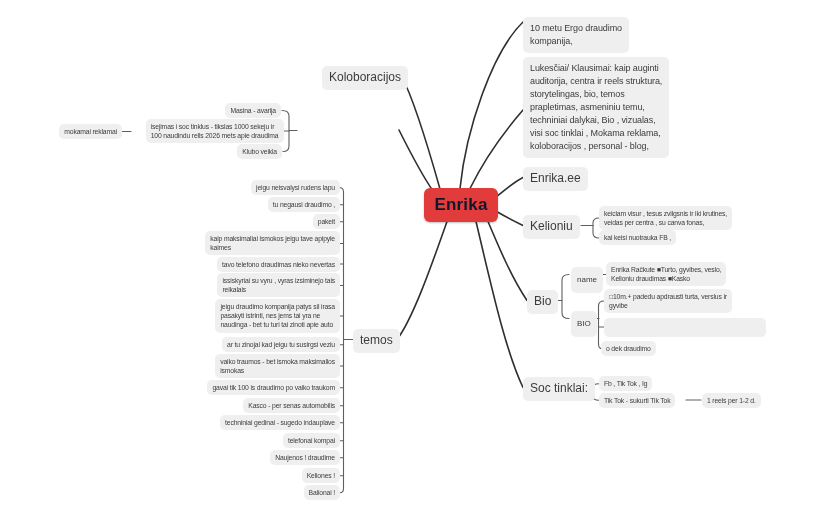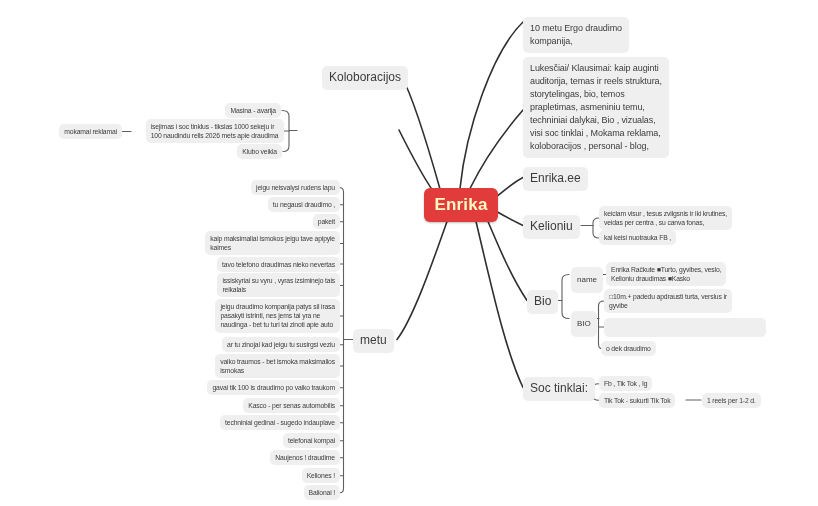--- a/index.html
+++ b/index.html
@@ -5,21 +5,21 @@
   html,body{margin:0;padding:0;background:#fff;}
   .stage{position:relative;width:818px;height:506px;background:#ffffff;overflow:hidden;
          font-family:"Liberation Sans",sans-serif;}
   .lines{position:absolute;left:0;top:0;width:818px;height:506px;}
   .node{position:absolute;background:#efefef;border-radius:5px;color:#3c3c3c;
         white-space:pre-line;box-sizing:border-box;}
   .small{font-size:6.8px;letter-spacing:-0.15px;line-height:1.35;padding:3px 5px;}
   .mid{font-size:9px;letter-spacing:-0.1px;line-height:1.45;padding:5px 7px;}
   .lbl{font-size:12px;line-height:1.15;padding:5px 7px;white-space:nowrap;}
   .tag{font-size:8px;line-height:1.3;padding:8px 6px;white-space:nowrap;}
-  .center-node{position:absolute;background:#e23b3b;color:#fef9c3;font-weight:700;
+  .center-node{position:absolute;background:#e23b3b;color:#0f172a;font-weight:700;
         font-size:17px;width:74px;height:34px;border-radius:6px;display:flex;
         align-items:center;justify-content:center;letter-spacing:.2px;
         box-shadow:0 1px 2px rgba(0,0,0,.25);}
 </style>
 </head>
 <body>
 
 <div class="stage">
 
   <svg class="lines" viewBox="0 0 818 506">
@@ -78,21 +78,21 @@
   <div class="center-node" style="left:424px;top:188px">Enrika</div>
 
   <div class="node lbl" style="left:322px;top:66px">Koloboracijos</div>
 
   <div class="node small" style="right:537px;top:103px">Masina - avarija</div>
   <div class="node small" style="right:534.5px;top:119px">isejimas i soc tinklus - tikslas 1000 sekeju ir
 100 naudindu rells 2026 mets apie draudima</div>
   <div class="node small" style="right:696px;top:124px">mokamai reklamai</div>
   <div class="node small" style="right:536px;top:144px">Klubo veikla</div>
 
-  <div class="node lbl" style="left:353px;top:329px">metu</div>
+  <div class="node lbl" style="left:353px;top:329px">temos</div>
   <div class="node small" style="right:478px;top:180px">jeigu neisvalysi rudens lapu</div>
   <div class="node small" style="right:478px;top:197px">tu negausi draudimo ,</div>
   <div class="node small" style="right:478px;top:214px">pakeit</div>
   <div class="node small" style="right:478px;top:231px">kaip maksimaliai ismokos jeigu tave apipyle
 kaimes</div>
   <div class="node small" style="right:478px;top:256.5px">tavo telefono draudimas nieko nevertas</div>
   <div class="node small" style="right:478px;top:273px">issiskyriai su vyru , vyras izsiminejo tais
 reikalais</div>
   <div class="node small" style="right:478px;top:299px">jeigu draudimo kompanija patys sil irasa
 pasakyti istrinti, nes jems tai yra ne
@@ -104,21 +104,21 @@
   <div class="node small" style="right:478px;top:398px">Kasco - per senas automobilis</div>
   <div class="node small" style="right:478px;top:415px">techniniai gedinai - sugedo indauplave</div>
   <div class="node small" style="right:478px;top:433px">telefonai kompai</div>
   <div class="node small" style="right:478px;top:450px">Naujenos ! draudime</div>
   <div class="node small" style="right:478px;top:468px">Keliones !</div>
   <div class="node small" style="right:478px;top:485px">Balionai !</div>
 
   <div class="node mid" style="left:523px;top:17px">10 metu Ergo draudimo
 kompanija,</div>
   <div class="node mid" style="left:523px;top:57px">Lukesčiai/ Klausimai:  kaip auginti
-auditorija, temas ir reels struktura,
+auditorija, centra ir reels struktura,
 storytelingas, bio, temos
 prapletimas, asmeniniu temu,
 techniniai dalykai, Bio , vizualas,
 visi soc tinklai , Mokama reklama,
 koloboracijos , personal - blog,</div>
   <div class="node lbl" style="left:523px;top:167px">Enrika.ee</div>
 
   <div class="node lbl" style="left:523px;top:215px">Kelioniu</div>
   <div class="node small" style="left:599px;top:206px">keiciam visur , tesus zvilgsnis ir iki krutines,
 veidas per centra , su canva fonas,</div>

